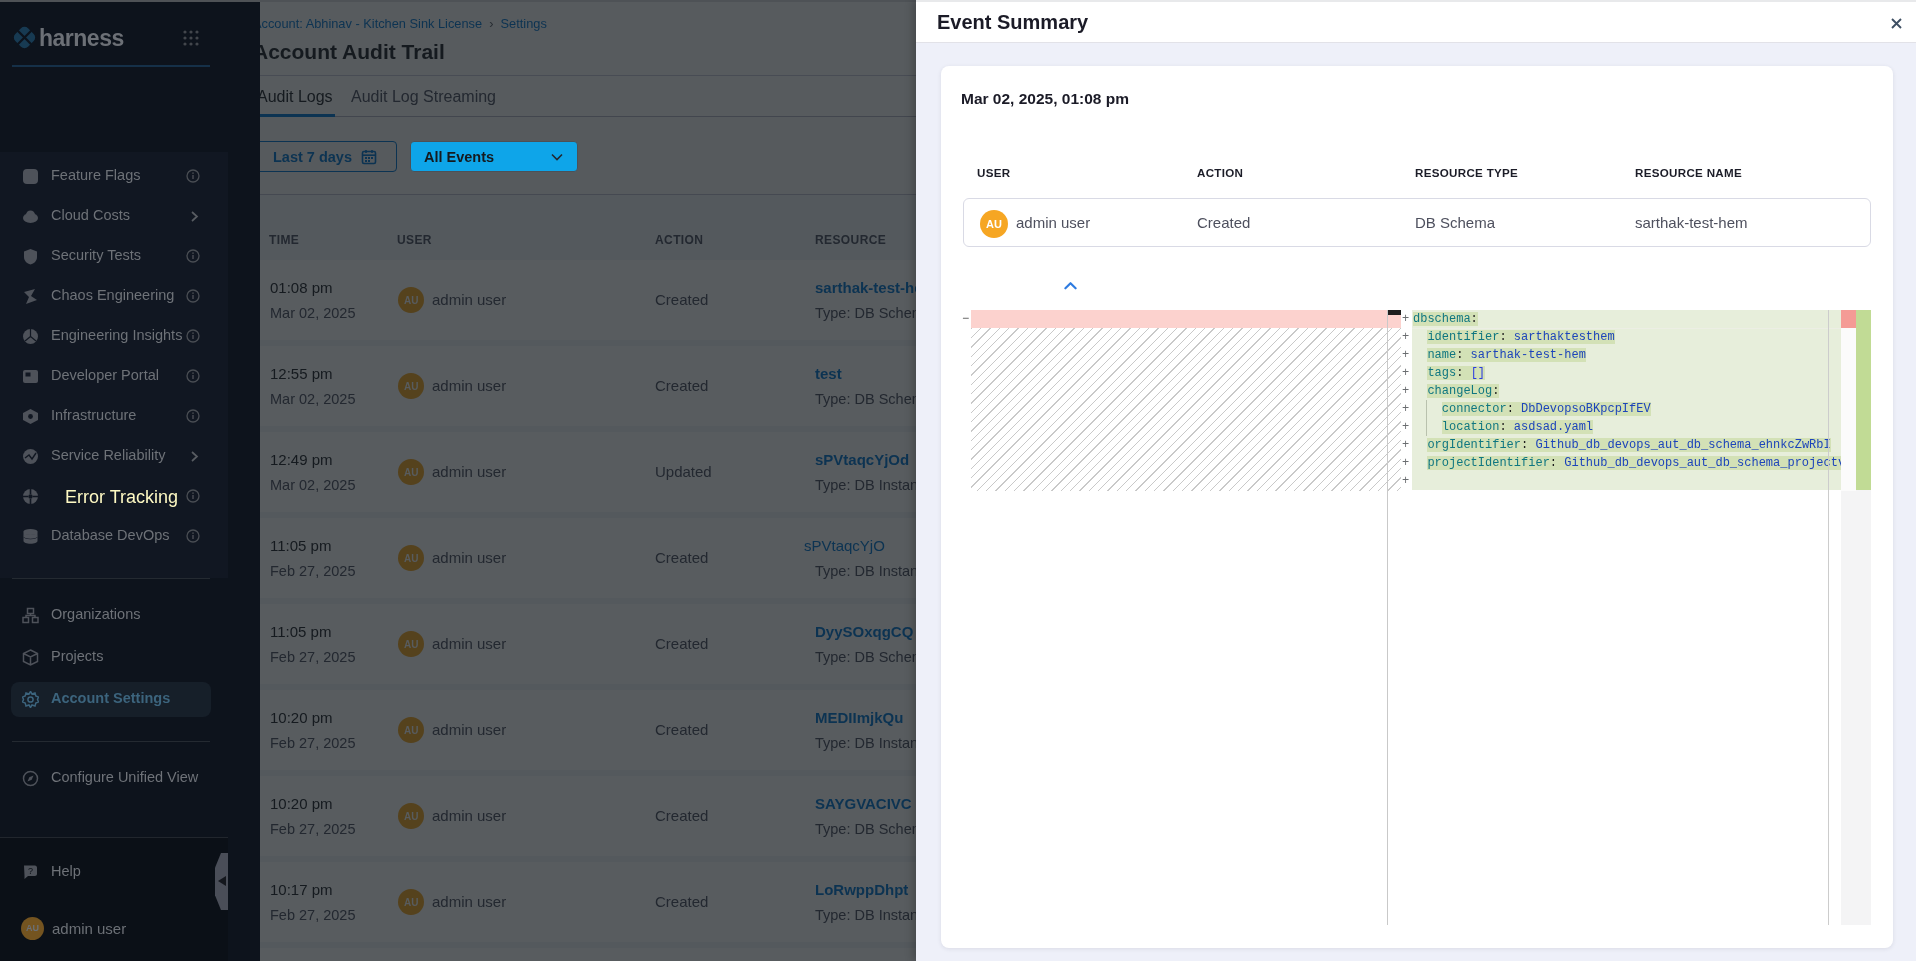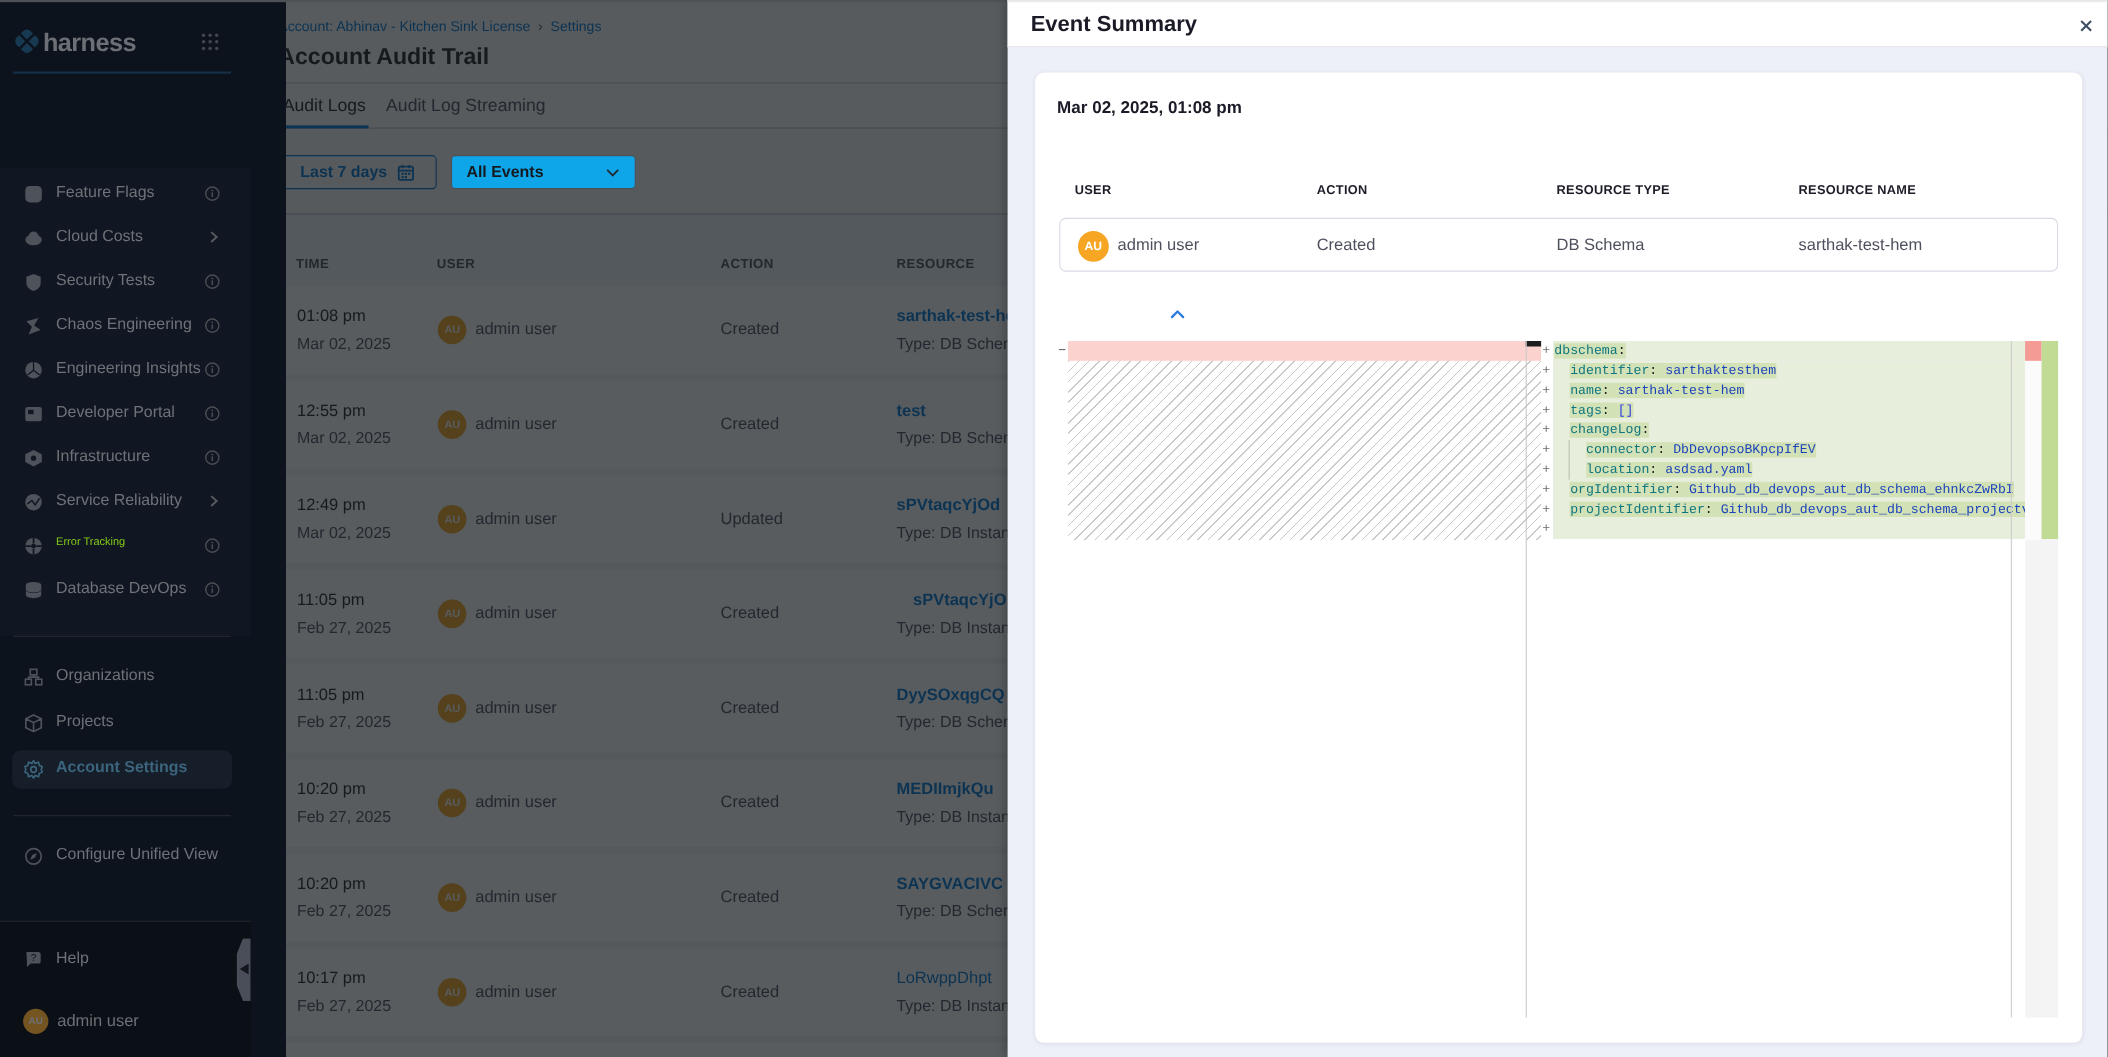--- a/index.html
+++ b/index.html
@@ -80,21 +80,21 @@
           <div class="txt" style="left:563px;top:19px;font-size:15px;font-weight:bold;color:#0C3352">sPVtaqcYjOd</div>
           <div class="txt" style="left:563px;top:45px;font-size:14.5px;color:#232830">Type: DB Instance</div>
         </div>
         <div class="abs" style="left:24px;top:518px;width:1640px;height:80px;background:#585C5F;border-radius:4px">
           <div class="txt" style="left:18px;top:19px;font-size:15px;color:#151A1F">11:05 pm</div>
           <div class="txt" style="left:18px;top:45px;font-size:14.5px;color:#232830">Feb 27, 2025</div>
           <div class="abs" style="left:146px;top:27px;width:26px;height:26px;border-radius:50%;background:#55421D"></div>
           <div class="txt" style="left:152px;top:35px;font-size:10px;font-weight:bold;color:#585C5F">AU</div>
           <div class="txt" style="left:180px;top:31px;font-size:15px;color:#232830">admin user</div>
           <div class="txt" style="left:403px;top:31px;font-size:15px;color:#232830">Created</div>
-          <div class="txt" style="left:578px;top:19px;font-size:15px;font-weight:bold;color:#0C3352">sPVtaqcYjO</div>
+          <div class="txt" style="left:552px;top:19px;font-size:15px;font-weight:normal;color:#0C3352">sPVtaqcYjO</div>
           <div class="txt" style="left:563px;top:45px;font-size:14.5px;color:#232830">Type: DB Instance</div>
         </div>
         <div class="abs" style="left:24px;top:604px;width:1640px;height:80px;background:#585C5F;border-radius:4px">
           <div class="txt" style="left:18px;top:19px;font-size:15px;color:#151A1F">11:05 pm</div>
           <div class="txt" style="left:18px;top:45px;font-size:14.5px;color:#232830">Feb 27, 2025</div>
           <div class="abs" style="left:146px;top:27px;width:26px;height:26px;border-radius:50%;background:#55421D"></div>
           <div class="txt" style="left:152px;top:35px;font-size:10px;font-weight:bold;color:#585C5F">AU</div>
           <div class="txt" style="left:180px;top:31px;font-size:15px;color:#232830">admin user</div>
           <div class="txt" style="left:403px;top:31px;font-size:15px;color:#232830">Created</div>
           <div class="txt" style="left:563px;top:19px;font-size:15px;font-weight:bold;color:#0C3352">DyySOxqgCQ</div>
@@ -120,21 +120,21 @@
           <div class="txt" style="left:563px;top:19px;font-size:15px;font-weight:bold;color:#0C3352">SAYGVACIVC</div>
           <div class="txt" style="left:563px;top:45px;font-size:14.5px;color:#232830">Type: DB Schema</div>
         </div>
         <div class="abs" style="left:24px;top:862px;width:1640px;height:80px;background:#585C5F;border-radius:4px">
           <div class="txt" style="left:18px;top:19px;font-size:15px;color:#151A1F">10:17 pm</div>
           <div class="txt" style="left:18px;top:45px;font-size:14.5px;color:#232830">Feb 27, 2025</div>
           <div class="abs" style="left:146px;top:27px;width:26px;height:26px;border-radius:50%;background:#55421D"></div>
           <div class="txt" style="left:152px;top:35px;font-size:10px;font-weight:bold;color:#585C5F">AU</div>
           <div class="txt" style="left:180px;top:31px;font-size:15px;color:#232830">admin user</div>
           <div class="txt" style="left:403px;top:31px;font-size:15px;color:#232830">Created</div>
-          <div class="txt" style="left:563px;top:19px;font-size:15px;font-weight:normal;color:#0C3352">LoRwppDhpt</div>
+          <div class="txt" style="left:563px;top:19px;font-size:15px;font-weight:bold;color:#0C3352">LoRwppDhpt</div>
           <div class="txt" style="left:563px;top:45px;font-size:14.5px;color:#232830">Type: DB Instance</div>
         </div>
         <div class="abs" style="left:24px;top:948px;width:1640px;height:80px;background:#585C5F;border-radius:4px"></div>
       </div>
 </div>
 
 <div class="abs" id="sidebar" style="left:0;top:0;width:260px;height:961px;background:#0D131C">
 
   <div class="abs" style="left:0;top:152px;width:228px;height:426px;background:#111722"></div>
 
@@ -234,21 +234,21 @@
           </svg></div>
         <div class="txt" style="left:51px;top:447px;font-size:14.5px;color:#6E7278">Service Reliability</div>
         <div class="abs" style="left:190px;top:449px"><svg width="9" height="13" viewBox="0 0 9 13">
             <path d="M2 2 L7 6.5 L2 11" fill="none" stroke="#585C62" stroke-width="1.7"></path>
           </svg></div>
         <div class="abs" style="left:22px;top:487.5px"><svg width="17" height="17" viewBox="0 0 17 17">
             <circle cx="8.5" cy="8.5" r="7.5" fill="#4E525A"></circle>
             <circle cx="8.5" cy="8.5" r="2.2" fill="#111722"></circle>
             <path d="M8.5 1 V6 M8.5 11 V16 M1 8.5 H6 M11 8.5 H16" stroke="#111722" stroke-width="1.6"></path>
           </svg></div>
-        <div class="txt" style="left:51px;top:487px;font-size:10px;color:#84cc16">Error Tracking</div>
+        <div class="txt" style="left:65px;top:487px;font-size:18px;color:#fef9c3">Error Tracking</div>
         <div class="abs" style="left:186px;top:489px"><svg width="14" height="14" viewBox="0 0 14 14">
             <circle cx="7" cy="7" r="6" fill="none" stroke="#4A4E54" stroke-width="1.3"></circle>
             <rect x="6.3" y="6" width="1.4" height="4" fill="#4A4E54"></rect>
             <rect x="6.3" y="3.4" width="1.4" height="1.5" fill="#4A4E54"></rect>
           </svg></div>
         <div class="abs" style="left:22px;top:527.5px"><svg width="17" height="17" viewBox="0 0 17 17">
             <ellipse cx="8.5" cy="3.6" rx="7" ry="2.6" fill="#4E525A"></ellipse>
             <path d="M1.5 3.6 V13 C1.5 14.5 4.6 15.8 8.5 15.8 C12.4 15.8 15.5 14.5 15.5 13 V3.6" fill="#4E525A"></path>
             <ellipse cx="8.5" cy="8.8" rx="7" ry="2.4" fill="#111722"></ellipse>
             <ellipse cx="8.5" cy="8.3" rx="7" ry="2.4" fill="#4E525A"></ellipse>

